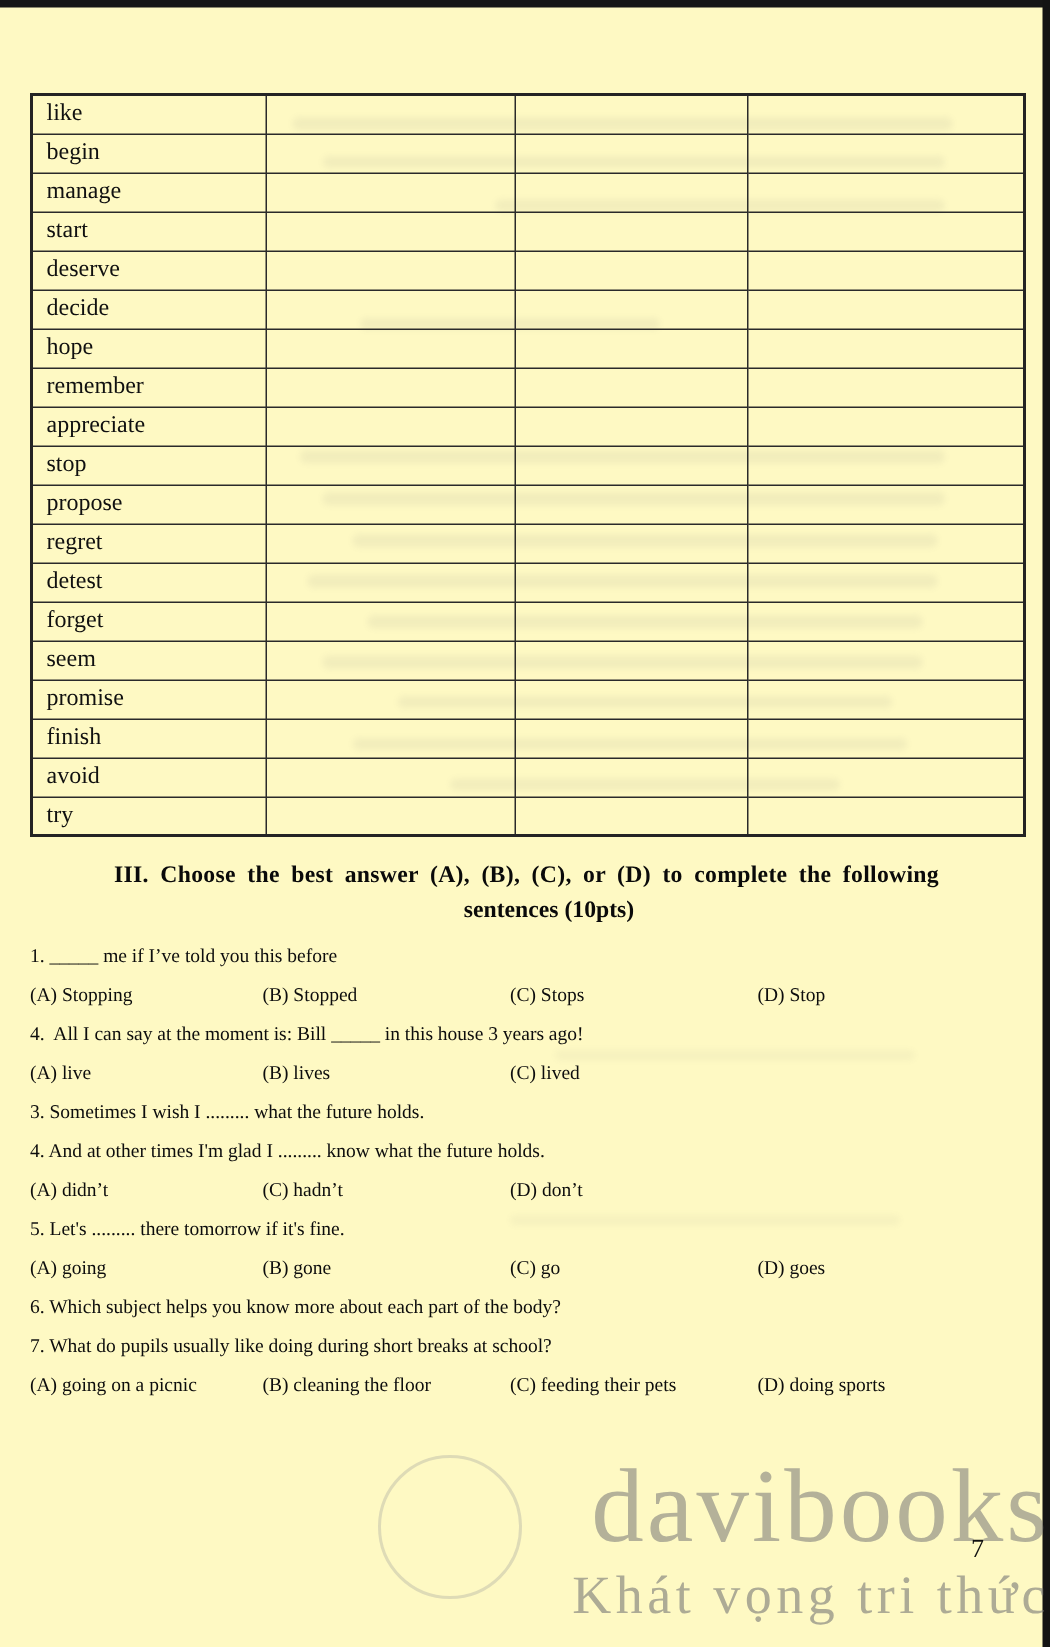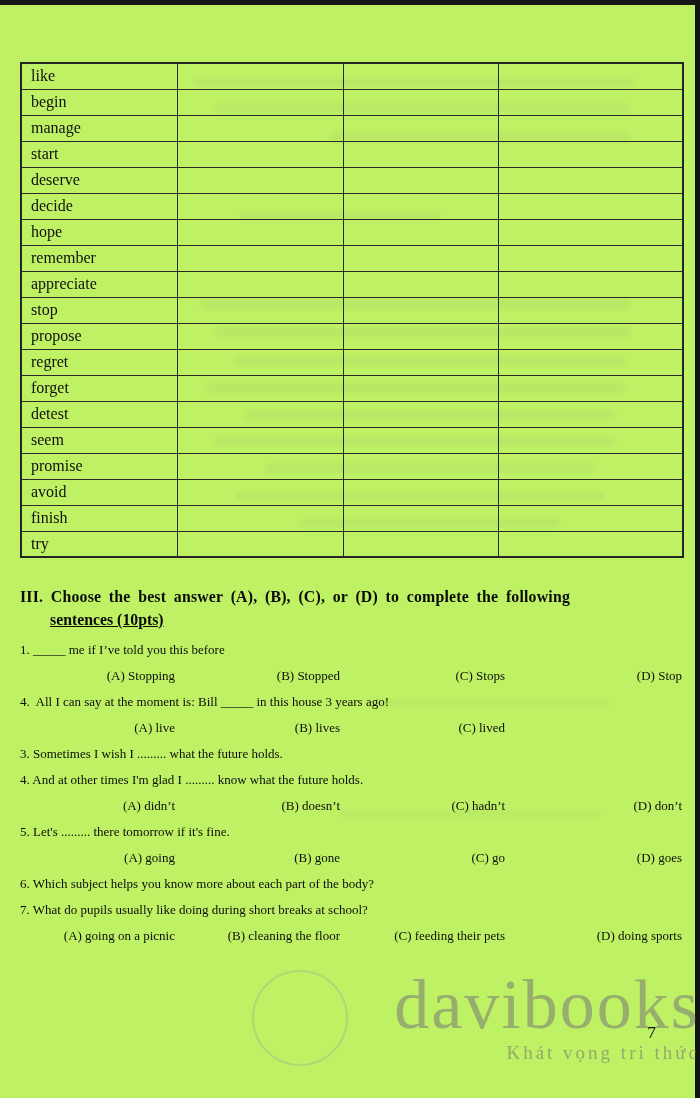--- a/index.html
+++ b/index.html
@@ -1,49 +1,49 @@
 <!DOCTYPE html>
 <html><head>
 <meta charset="utf-8">
 <style>
   * { margin:0; padding:0; box-sizing:border-box; }
   html,body { background:#e9e9e9; }
   body { font-family:"Liberation Serif", serif; }
   .page {
     position:relative; width:700px; height:1098px;
-    background:#bef264; overflow:hidden; margin:0 auto;
+    background:#fef9c3; overflow:hidden; margin:0 auto;
   }
   .edge-top { position:absolute; top:0; left:0; width:100%; height:5px; background:#161616; }
   .edge-right { position:absolute; top:0; right:0; width:5px; height:100%; background:#141414; }
 
   .content { position:absolute; left:20px; top:62px; width:662px; }
 
   table.verbs { border-collapse:collapse; table-layout:fixed; width:662px; border:2px solid #242424; }
   table.verbs td {
     border:1.6px solid #2a2a2a; height:26px;
     font-size:16px; color:#101010; padding:0 0 0 9px;
     font-family:"Liberation Serif", serif;
   }
 
-  .heading { margin-top:27px; font-weight:bold; font-size:15.8px; line-height:23px; color:#0a0a0a; }
+  .heading { margin-top:14px; font-weight:bold; font-size:15.8px; line-height:23px; color:#0a0a0a;text-align:center; }
   .heading .l1 { word-spacing:3.5px; letter-spacing:0.2px; }
-  .heading .l2 { padding-left:30px;text-decoration:underline; }
+  .heading .l2 { padding-left:30px; }
 
   .questions { margin-top:6px; font-size:13px; line-height:26px; color:#0d0d0d; }
   .q-text { white-space:pre-wrap; }
-  .options { display:grid; grid-template-columns:155px 165px 165px 1fr;text-align:right; }
+  .options { display:grid; grid-template-columns:155px 165px 165px 1fr; }
   .opt { padding-left:32px; text-indent:-32px; }
 
   .watermark { position:absolute; left:0; top:968px; width:100%; text-align:right; pointer-events:none; }
   .wm-circle {
     position:absolute; left:252px; top:2px; width:96px; height:96px;
     border:2.5px solid #9a9a9a; opacity:.32; border-radius:50%;
   }
   .wm-brand { font-size:70px; line-height:74px; color:rgba(118,118,118,.55); letter-spacing:2px; }
-  .wm-slogan { font-size:19px; color:rgba(118,118,118,.6); letter-spacing:3px; margin-top:0px; }
+  .wm-slogan { font-size:36px; color:rgba(118,118,118,.6); letter-spacing:3px; margin-top:0px; }
 
   .page-number { position:absolute; right:44px; top:1022px; font-size:17.5px; color:#101010; }
 
   .bleed {
     position:absolute; background:#6c6c6c; opacity:.08;
     filter:blur(2px); border-radius:4px; pointer-events:none;
   }
 </style>
 </head>
 <body>
@@ -147,51 +147,51 @@
             <td></td>
             <td></td>
           </tr>
         <tr>
             <td>regret</td>
             <td></td>
             <td></td>
             <td></td>
           </tr>
         <tr>
+            <td>detest</td>
+            <td></td>
+            <td></td>
+            <td></td>
+          </tr>
+        <tr>
             <td>forget</td>
             <td></td>
             <td></td>
             <td></td>
           </tr>
         <tr>
-            <td>detest</td>
-            <td></td>
-            <td></td>
-            <td></td>
-          </tr>
-        <tr>
             <td>seem</td>
             <td></td>
             <td></td>
             <td></td>
           </tr>
         <tr>
             <td>promise</td>
             <td></td>
             <td></td>
             <td></td>
           </tr>
         <tr>
+            <td>finish</td>
+            <td></td>
+            <td></td>
+            <td></td>
+          </tr>
+        <tr>
             <td>avoid</td>
-            <td></td>
-            <td></td>
-            <td></td>
-          </tr>
-        <tr>
-            <td>finish</td>
             <td></td>
             <td></td>
             <td></td>
           </tr>
         <tr>
             <td>try</td>
             <td></td>
             <td></td>
             <td></td>
           </tr>
@@ -225,21 +225,20 @@
       </div>
 
       <div class="question">
         <div class="q-text">3. Sometimes I wish I ......... what the future holds.</div>
       </div>
 
       <div class="question">
         <div class="q-text">4. And at other times I'm glad I ......... know what the future holds.</div>
         <div class="options">
           <span class="opt">(A) didn’t</span>
-          <span class="opt">(B) doesn’t</span>
           <span class="opt">(C) hadn’t</span>
           <span class="opt">(D) don’t</span>
         </div>
       </div>
 
       <div class="question">
         <div class="q-text">5. Let's ......... there tomorrow if it's fine.</div>
         <div class="options">
           <span class="opt">(A) going</span>
           <span class="opt">(B) gone</span>

